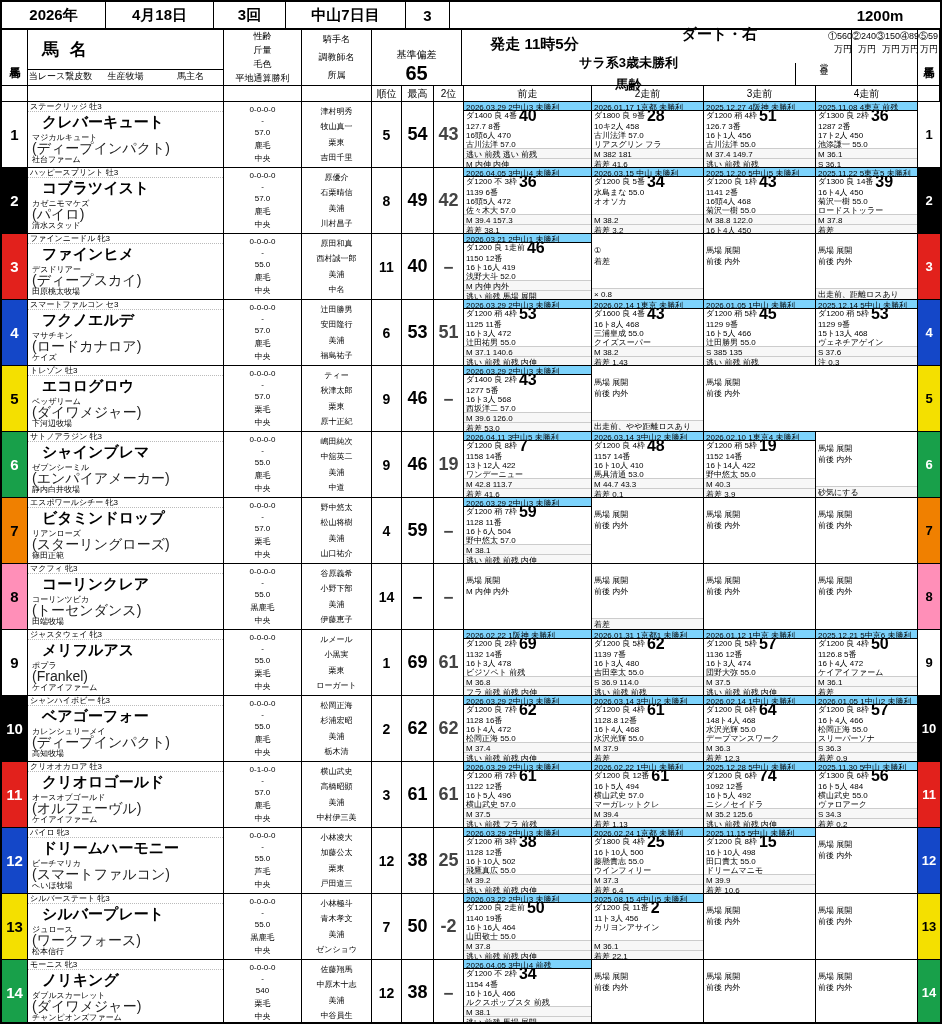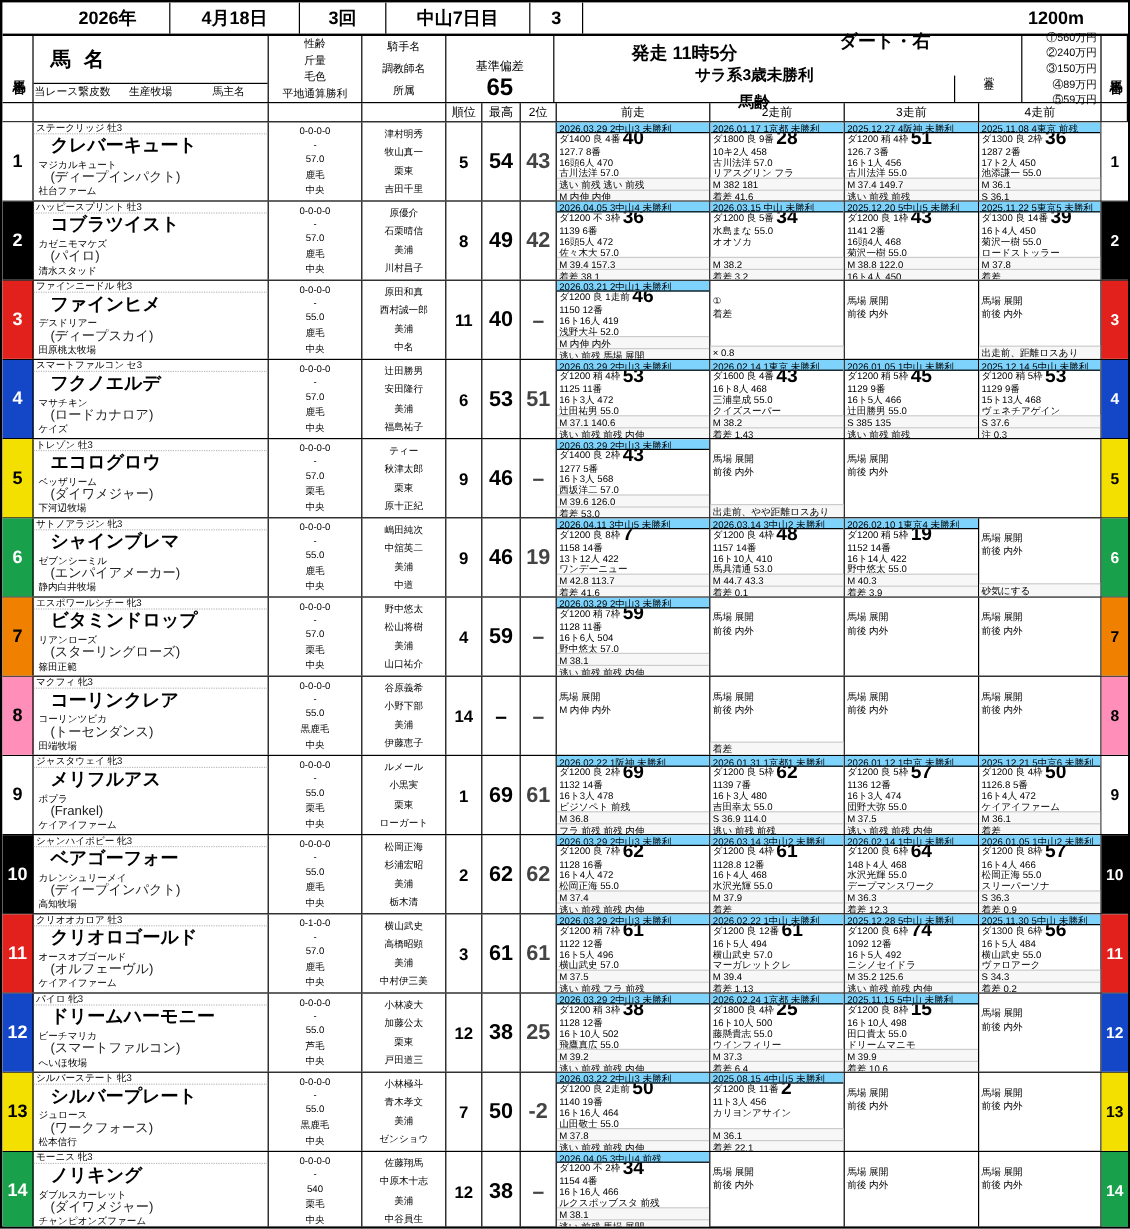--- a/index.html
+++ b/index.html
@@ -25,21 +25,21 @@
     font-size: 15px;
     font-weight: bold;
   }
   .hdr > div {
     display: flex; align-items: center; justify-content: center;
     border-right: 1px solid #000;
     padding: 0 6px;
     white-space: nowrap;
   }
   .hdr > div:last-child { border-right: none; }
-  .h-year { width: 104px; margin-left: 36px; }
+  .h-year { width: 104px; }
   .h-date { width: 108px; }
   .h-kai  { width: 72px; }
   .h-course { width: 120px; }
   .h-day  { width: 44px; }
   .h-post { width: 170px; margin-top: 42px; }
   .h-track { flex: 1; margin-top: 32px; }
   .h-dist { width: 120px; }
 
   
   .band {
@@ -56,21 +56,21 @@
   .b-bamei .r2 { height: 16px; border-top: 1px solid #000; display:flex; }
   .b-bamei .r2 span { flex:1; text-align:center; font-size:9px; }
   .b-seibetsu { width: 78px; font-size: 9px; display:flex; flex-direction:column; justify-content:space-around; text-align:center;}
   .b-kishu { width: 70px; font-size: 9px; display:flex; flex-direction:column; justify-content:space-around; text-align:center;}
   .b-kijun { width: 90px; display:flex; flex-direction:column; align-items:center; justify-content:flex-end; }
   .b-kijun .lbl { font-size: 10px; }
   .b-kijun .val { font-size: 20px; font-weight: bold; }
   .b-center { flex: 1; display:flex; flex-direction:column; align-items:center; justify-content:center; font-size:13px; font-weight:bold;margin-top:33px;}
   .b-center div { padding: 2px 0; }
   .b-shokin { width: 56px; font-size: 9px; display:flex; align-items:center; justify-content:center; writing-mode: vertical-rl;}
-  .b-money { width: 66px; font-size: 9px; display:flex; flex-direction:column; justify-content:center; text-align:right; padding-right:3px;}
+  .b-money { width: 66px; font-size: 9px; display:flex; flex-direction:row; justify-content:center; text-align:right; padding-right:3px;}
   .b-waku { width: 22px; display:flex; align-items:center; justify-content:center; writing-mode: vertical-rl; font-size: 11px; font-weight: bold;}
 
   
   .colhdr {
     display: flex;
     height: 16px;
     border-bottom: 1px solid #000;
     font-size: 10px;
   }
   .colhdr > div {
@@ -98,21 +98,21 @@
     font-size: 9px;
   }
   .cell { border-right: 1px solid #000; position: relative; overflow: hidden; }
 
   .c-umaban { width: 26px; display:flex; align-items:center; justify-content:center;
               font-size: 15px; font-weight: bold; }
   .c-name { width: 196px; display:flex; flex-direction:column; padding: 0; }
   .c-name .sire { font-size: 8px; height: 10px; line-height: 10px; padding-left:2px; border-bottom:1px dotted #bbb;}
   .c-name .main { font-size: 15px; font-weight: bold; letter-spacing: 0px; padding-left: 14px; height: 20px; line-height: 20px;}
   .c-name .dam  { font-size: 8px; padding-left: 4px; height: 11px; line-height: 11px;}
-  .c-name .dsire{ font-size: 11px; padding-left: 4px; height: 11px; line-height: 11px; color:#222;margin-left:10px;}
+  .c-name .dsire{ font-size: 14px; padding-left: 4px; height: 11px; line-height: 11px; color:#222;}
   .c-name .farm { font-size: 8px; padding-left: 4px; height: 12px; line-height: 12px;}
 
   .c-sei { width: 78px; font-size: 8px; display:flex; flex-direction:column; text-align:center; justify-content:space-evenly;}
   .c-ki  { width: 70px; font-size: 8px; display:flex; flex-direction:column; text-align:center; justify-content:space-evenly;}
   .c-rank{ width: 30px; display:flex; align-items:center; justify-content:center; font-size: 14px; font-weight:bold;}
   .c-max { width: 32px; display:flex; align-items:center; justify-content:center; font-size: 18px; font-weight:bold;}
   .c-2nd { width: 30px; display:flex; align-items:center; justify-content:center; font-size: 18px; font-weight:bold; color:#444;}
   .c-waku{ width: 22px; display:flex; align-items:center; justify-content:center; font-size: 13px; font-weight:bold; border-right:none;}
 
   .race { display:flex; flex-direction:column; font-size: 8px; }

